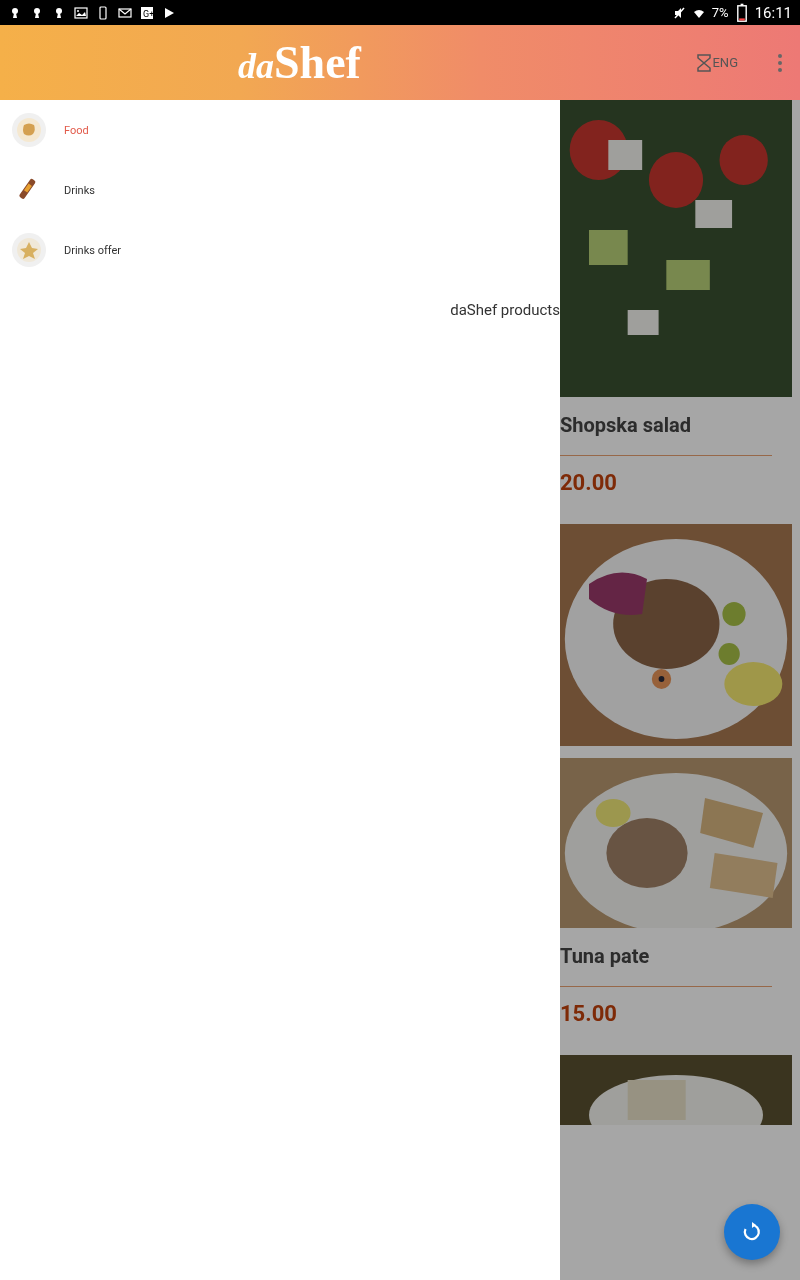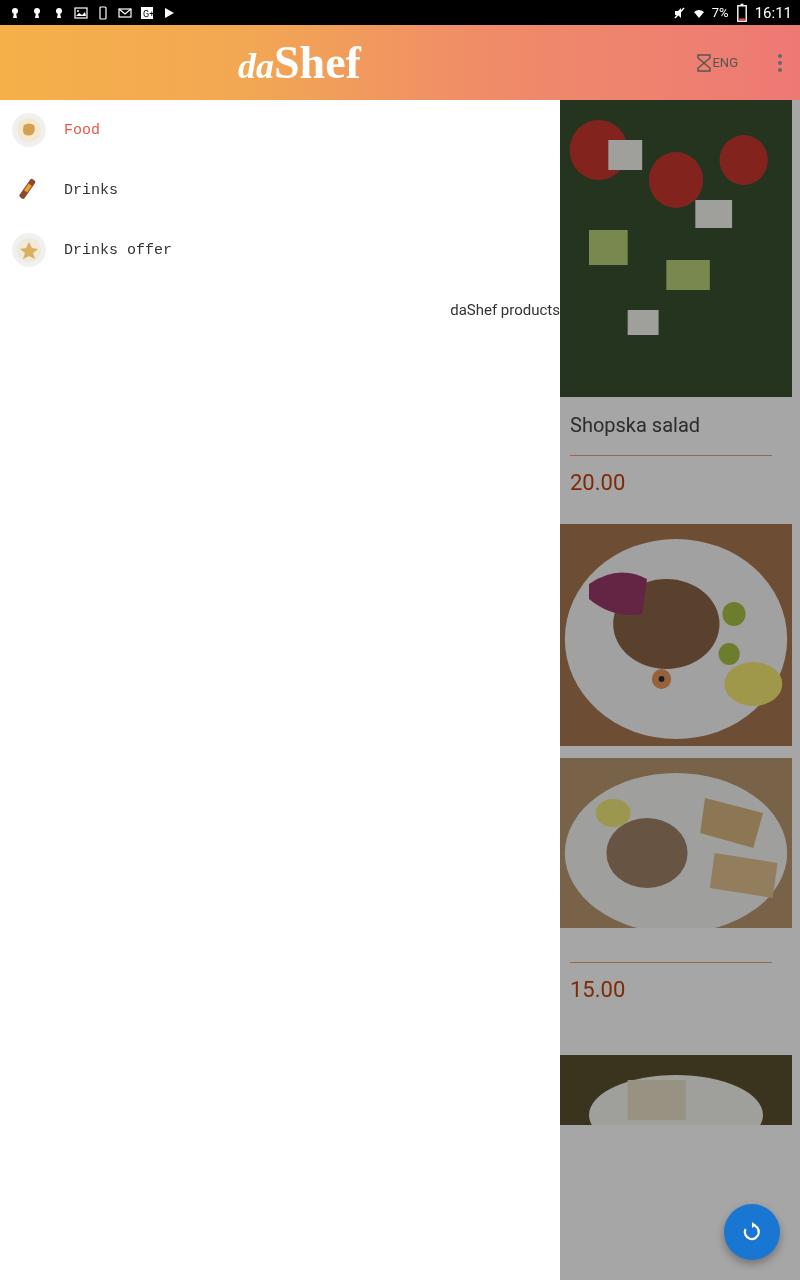--- a/index.html
+++ b/index.html
@@ -14,30 +14,30 @@
 .logo { color: #fff; font-family: 'Brush Script MT', cursive; font-size: 46px; font-weight: bold; position: absolute; left: 198px; }
 .logo .da { font-style: italic; font-size: 36px; margin-left: 40px; }
 .lang-btn { position: absolute; right: 62px; display: flex; flex-direction: row; align-items: center; color: #555; font-size: 13px; }
 .overflow-btn { position: absolute; right: 18px; display: flex; flex-direction: column; gap: 3px; }
 .overflow-dot { width: 4px; height: 4px; background: #666; border-radius: 50%; }
 
 .drawer { position: absolute; top: 100px; left: 0; width: 560px; height: 1180px; background: #fff; z-index: 10; }
 .drawer-item { display: flex; align-items: center; height: 60px; padding-left: 12px; gap: 18px; cursor: pointer; }
 .drawer-icon { width: 34px; height: 34px; border-radius: 50%; display: flex; align-items: center; justify-content: center; background: #f0f0f0; }
 .drawer-item.active .drawer-label { color: #e25a4a; }
-.drawer-label { font-size: 15px; color: #333; font-family: Liberation Mono, monospace; }
+.drawer-label { font-size: 11px; color: #333; }
 .drawer-text-item { padding-left: 40px; height: 60px; display: flex; align-items: center; font-size: 15px; color: #333; cursor: pointer; justify-content: flex-end; }
 
 .content { position: absolute; top: 100px; left: 0; right: 0; bottom: 0; }
 .scrim { position: absolute; top: 0; left: 560px; right: 0; bottom: 0; background: rgba(0,0,0,0.35); z-index: 5; }
 .list { position: absolute; top: 0; left: 560px; right: 8px; }
 .food-card { background: #fff; margin-bottom: 12px; }
 .food-img { height: 297px; background: #888; display: flex; align-items: center; justify-content: center; overflow: hidden; }
 .food-img svg { width: 100%; height: 100%; }
-.food-info { height: 115px; padding: 16px 0 0 10px; }
+.food-info { height: 115px; padding: 16px 0 0 0; font-weight: bold; }
 .food-name { font-size: 20px; color: #444; }
 .food-divider { height: 1px; background: #e8a070; margin: 18px 20px 0 0; }
 .food-price { font-size: 22px; color: #c2410c; margin-top: 14px; }
 
 .short-card .food-img { height: 170px; }
 .tiny-card .food-img { height: 70px; }
 
 .fab { position: absolute; right: 20px; bottom: 20px; width: 56px; height: 56px; border-radius: 50%; background: #1976d2; display: flex; align-items: center; justify-content: center; z-index: 20; box-shadow: 0 4px 8px rgba(0,0,0,0.3); cursor: pointer; }
 </style>
 </head>
@@ -176,20 +176,21 @@
         <svg viewBox="0 0 240 170" preserveAspectRatio="none">
             <rect width="240" height="170" fill="#b89870"></rect>
             <ellipse cx="120" cy="95" rx="115" ry="80" fill="#f5f5f2"></ellipse>
             <ellipse cx="90" cy="95" rx="42" ry="35" fill="#a08268"></ellipse>
             <path d="M150 40 L210 55 L200 90 L145 75 Z" fill="#d8b580"></path>
             <path d="M160 95 L225 105 L220 140 L155 130 Z" fill="#e0c090"></path>
             <ellipse cx="55" cy="55" rx="18" ry="14" fill="#f0e878"></ellipse>
           </svg>
       </div>
       <div class="food-info">
+        <div class="food-name">Tuna pate</div>
         <div class="food-divider"></div>
         <div class="food-price">15.00</div>
       </div>
     </div>
     <div class="food-card tiny-card">
       <div class="food-img">
         <svg viewBox="0 0 240 70" preserveAspectRatio="none">
             <rect width="240" height="70" fill="#5a5030"></rect>
             <ellipse cx="120" cy="60" rx="90" ry="40" fill="#f5f5f0"></ellipse>
             <rect x="70" y="25" width="60" height="40" fill="#e8e0c8"></rect>

